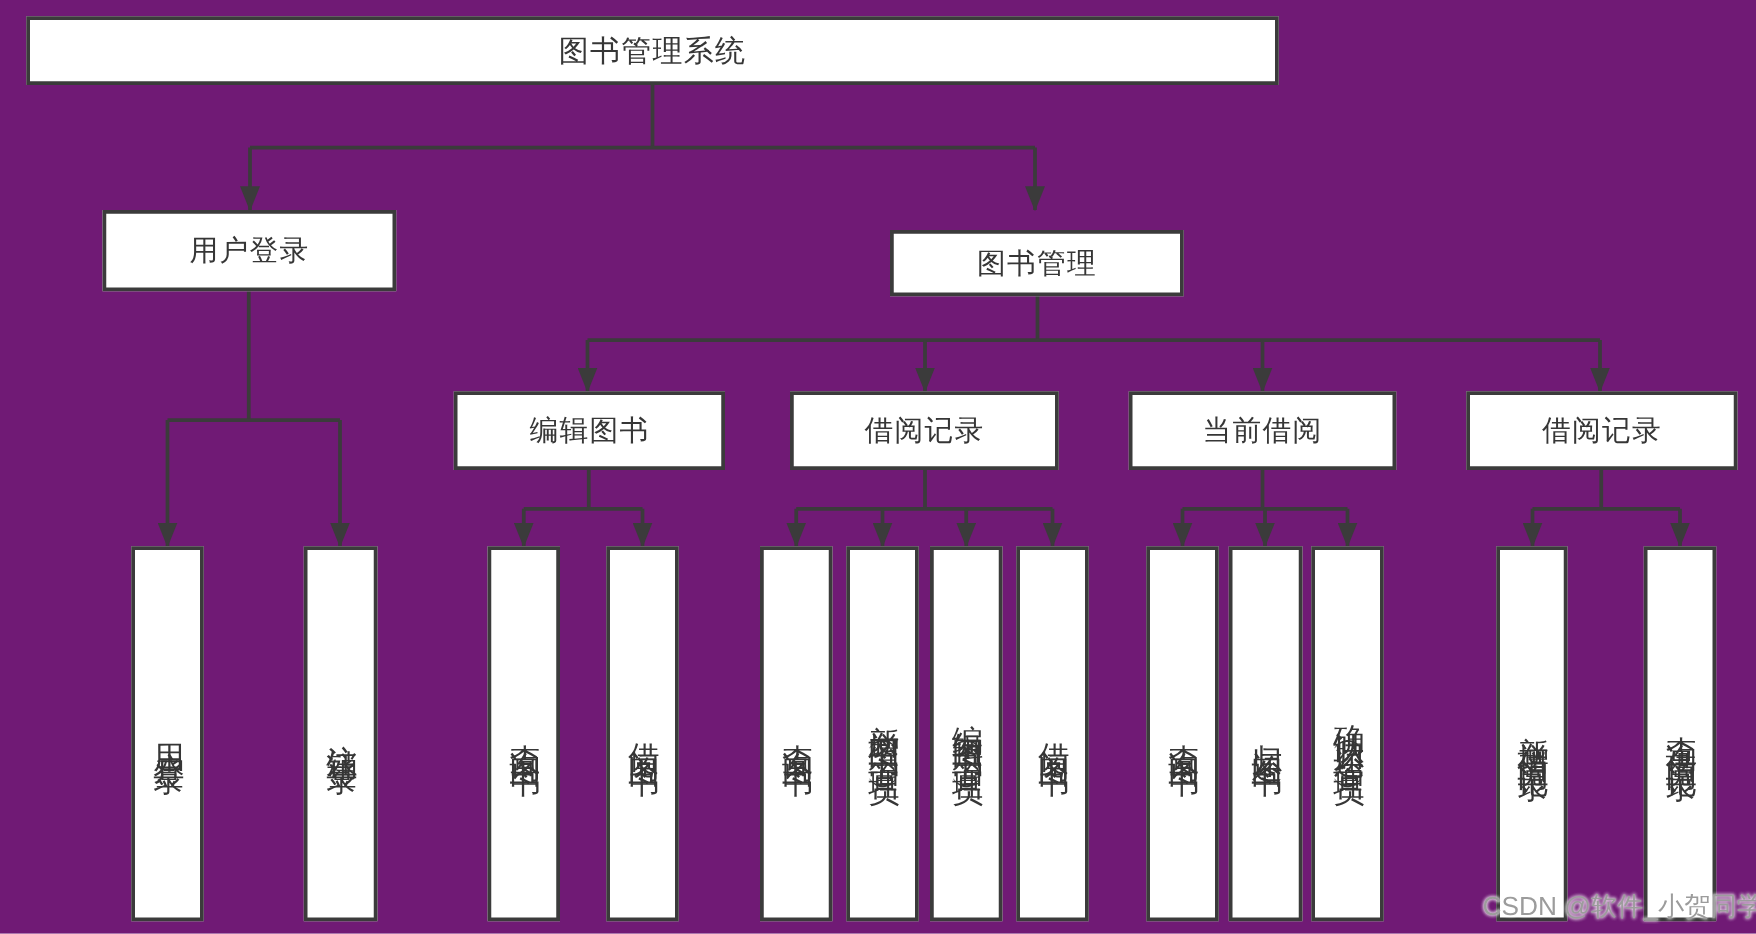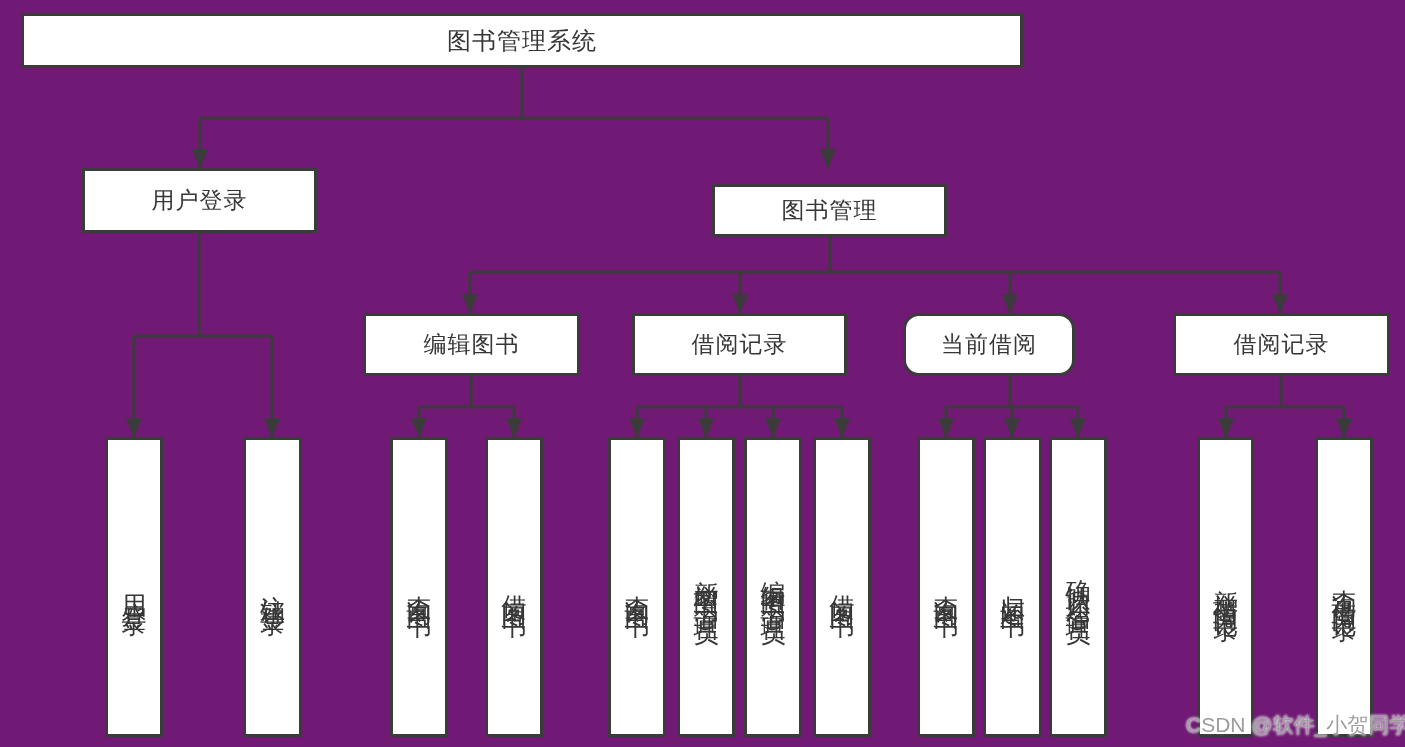--- a/index.html
+++ b/index.html
@@ -120,21 +120,21 @@
   <div class="node h-node" style="left:712px; top:184px; width:235px; height:53px;">
     <span>图书管理</span>
   </div>
 
   <div class="node h-node" style="left:363px; top:313px; width:217px; height:63px;">
     <span>编辑图书</span>
   </div>
   <div class="node h-node" style="left:632px; top:313px; width:215px; height:63px;">
     <span>借阅记录</span>
   </div>
-  <div class="node h-node" style="left:903px; top:313px; width:172px; height:63px;border-radius:16px;">
+  <div class="node h-node" style="left:903px; top:313px; width:214px; height:63px;">
     <span>当前借阅</span>
   </div>
   <div class="node h-node" style="left:1173px; top:313px; width:217px; height:63px;text-align:right;">
     <span>借阅记录</span>
   </div>
 
   <div class="node v-node" style="left:105px; top:437px; width:58px; height:300px;">
     <span class="v-label">用户登录</span>
   </div>
   <div class="node v-node" style="left:243px; top:437px; width:59px; height:300px;">

